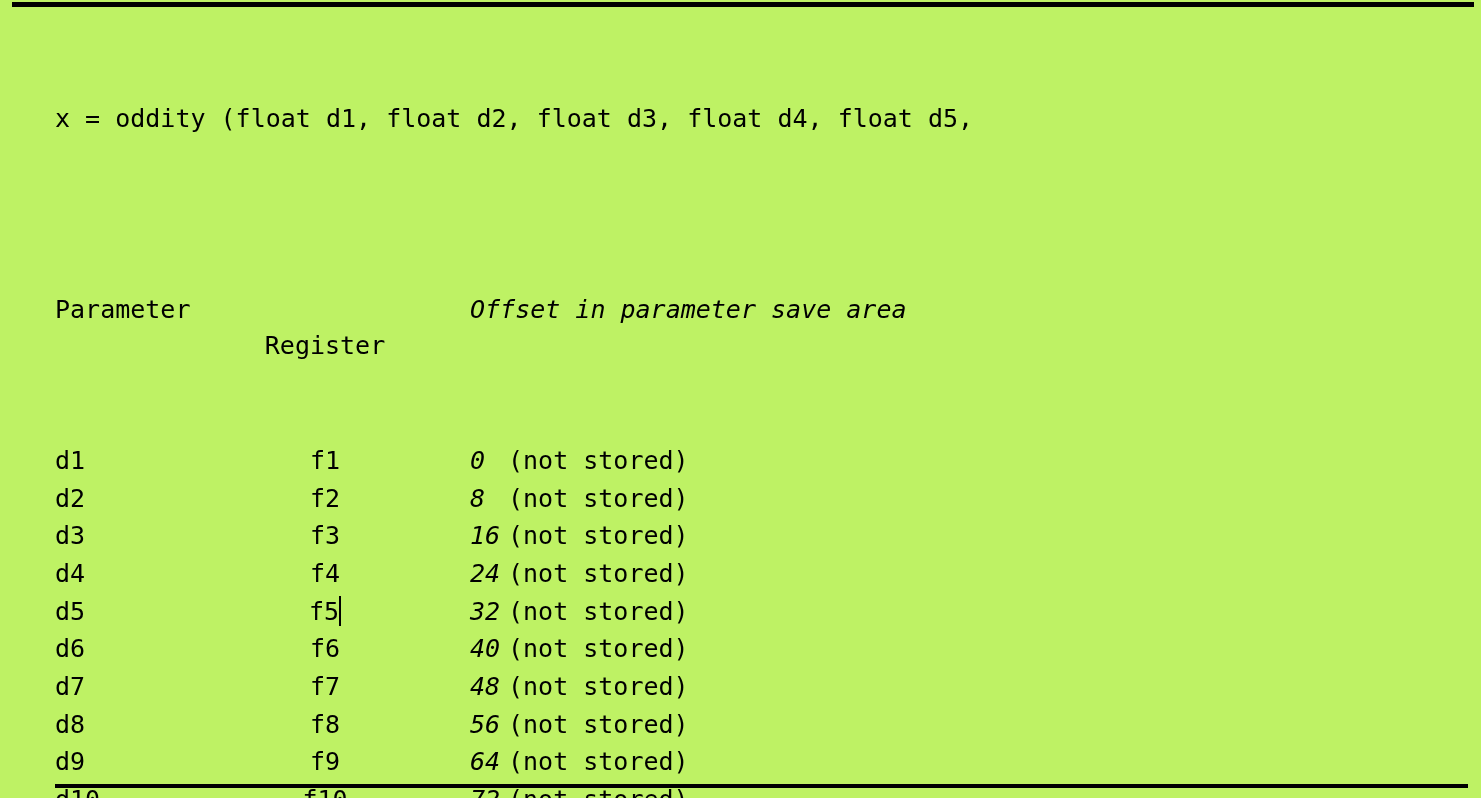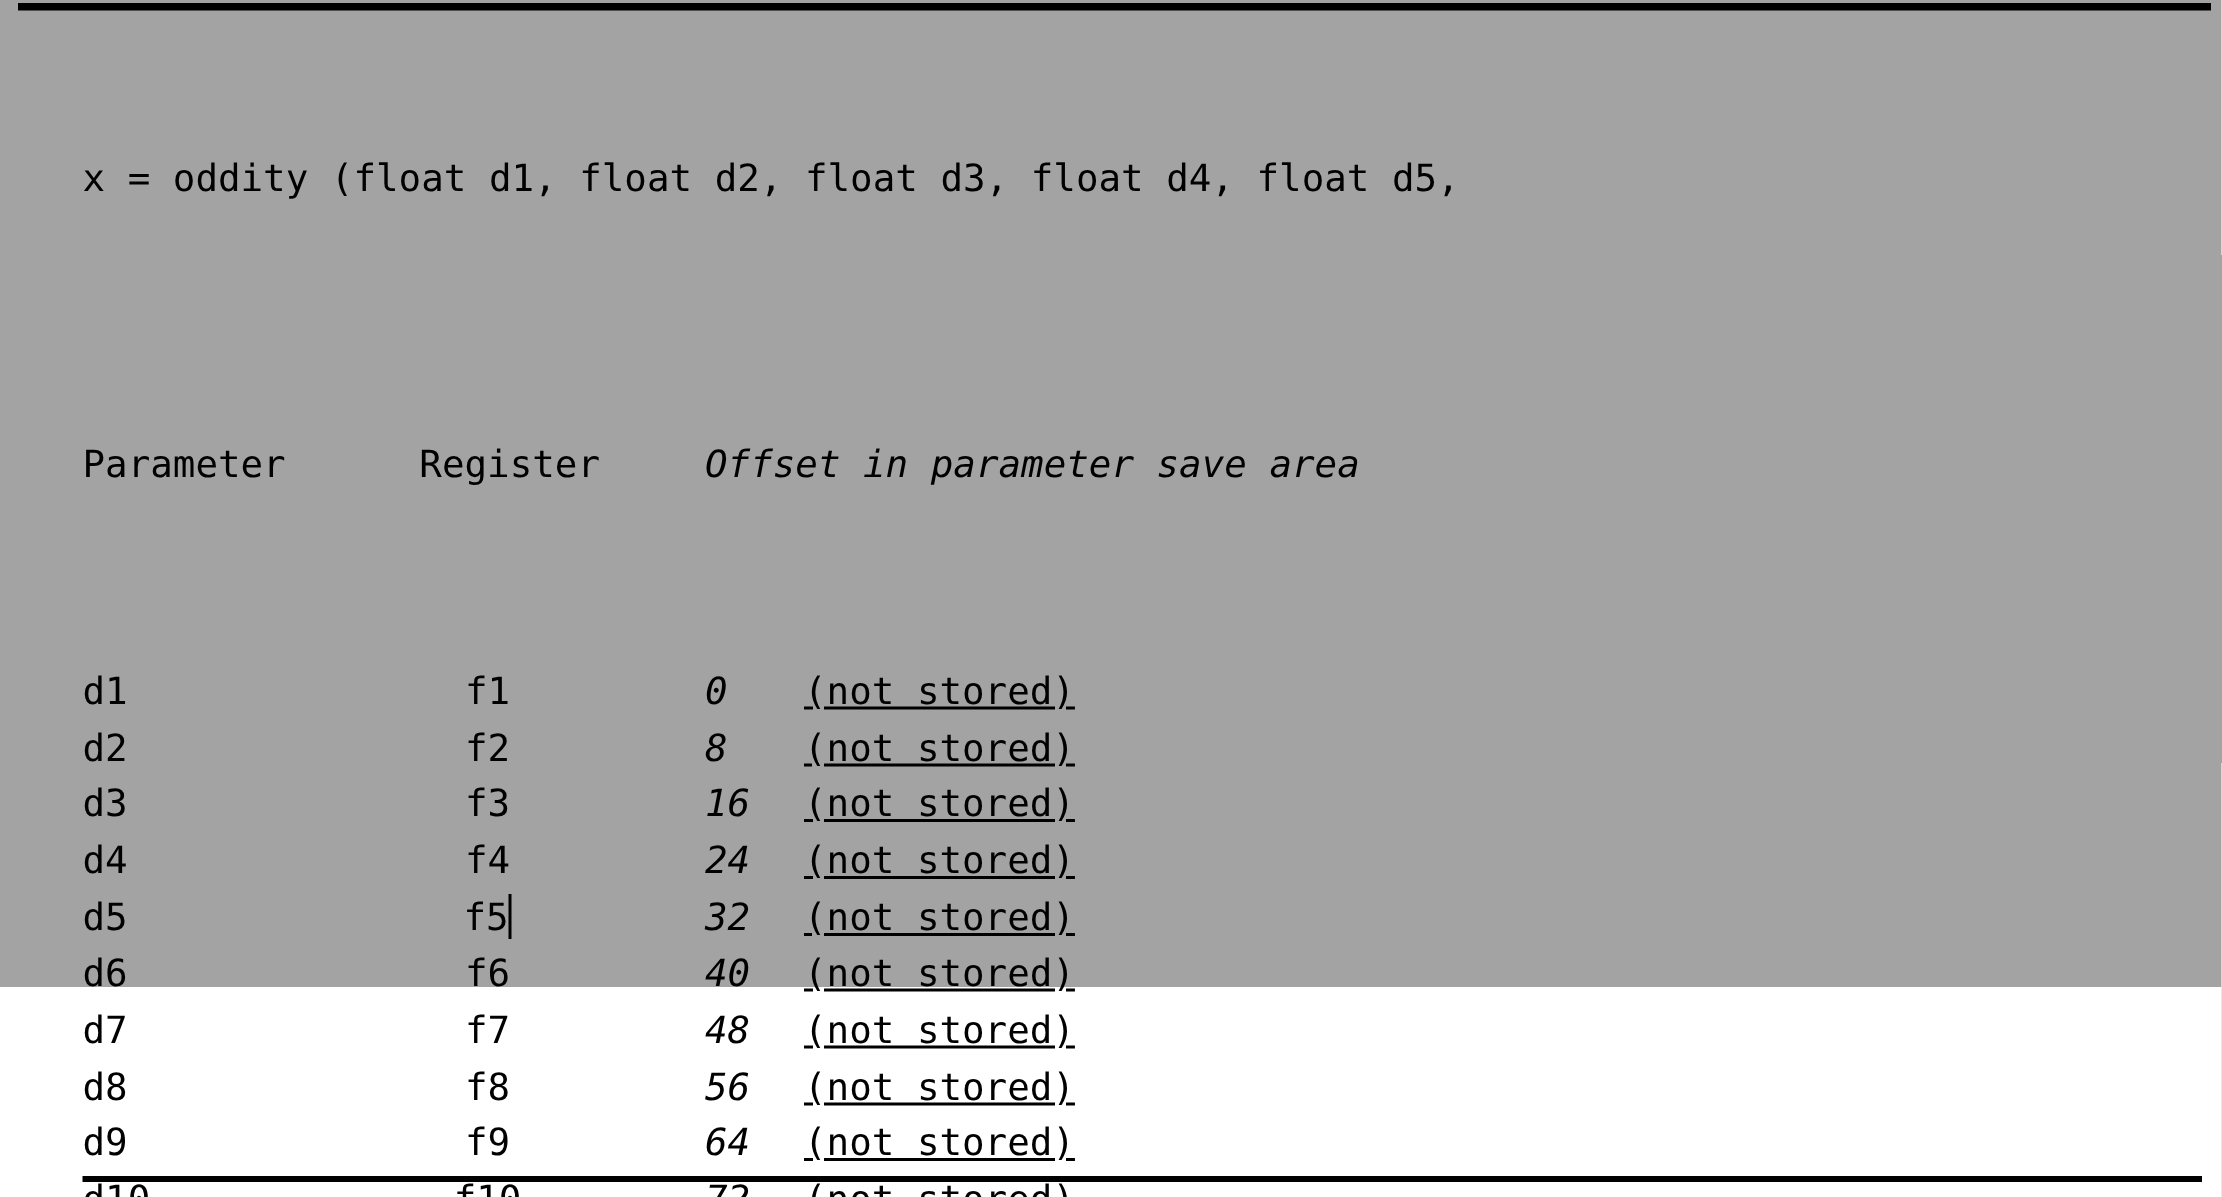--- a/index.html
+++ b/index.html
@@ -10,22 +10,22 @@
   body {
     width: 1481px;
     height: 798px;
     overflow: hidden;
     font-family: "DejaVu Sans Mono", "Liberation Mono", monospace;
     color: #000000;
   }
   #page {
     position: relative;
     width: 1481px;
-    height: 658px;
-    background: #a3a3a3;
+    height: 798px;
+    background: #bef264;
   }
 
   
   .rule-top {
     position: absolute;
     left: 12px;
     top: 2px;
     width: 1462px;
     height: 5px;
     background: #000000;
@@ -85,24 +85,23 @@
   }
   .col-off {
     position: absolute;
     left: 470px;
     top: 0;
     text-align: left;
     font-style: italic;
   }
   .col-note {
     position: absolute;
-    left: 536px;
+    left: 508px;
     top: 0;
     text-align: left;
-    text-decoration: underline;
   }
   
   .head .col-off {
     left: 470px;
   }
 
   
   .caret {
     display: inline-block;
     width: 2px;
@@ -120,21 +119,21 @@
   <div class="rule-top"></div>
 
   <div id="signature" class="mono">
     <div class="sig-line">x = oddity (float d1, float d2, float d3, float d4, float d5,</div>
   </div>
 
   <div id="param-table" class="mono">
 
     <div class="trow head">
       <span class="col-param">Parameter</span>
-      <span class="col-reg" style="text-align:right;left:250px;">Register</span>
+      <span class="col-reg" style="text-align:center;left:250px;margin-top:36px;">Register</span>
       <span class="col-off">Offset in parameter save area</span>
     </div>
 
     <div id="rows-container"><div class="trow"><span class="col-param">d1</span><span class="col-reg"><span>f1</span></span><span class="col-off">0</span><span class="col-note">(not stored)</span></div><div class="trow"><span class="col-param">d2</span><span class="col-reg"><span>f2</span></span><span class="col-off">8</span><span class="col-note">(not stored)</span></div><div class="trow"><span class="col-param">d3</span><span class="col-reg"><span>f3</span></span><span class="col-off">16</span><span class="col-note">(not stored)</span></div><div class="trow"><span class="col-param">d4</span><span class="col-reg"><span>f4</span></span><span class="col-off">24</span><span class="col-note">(not stored)</span></div><div class="trow"><span class="col-param">d5</span><span class="col-reg"><span>f5</span><span class="caret"></span></span><span class="col-off">32</span><span class="col-note">(not stored)</span></div><div class="trow"><span class="col-param">d6</span><span class="col-reg"><span>f6</span></span><span class="col-off">40</span><span class="col-note">(not stored)</span></div><div class="trow"><span class="col-param">d7</span><span class="col-reg"><span>f7</span></span><span class="col-off">48</span><span class="col-note">(not stored)</span></div><div class="trow"><span class="col-param">d8</span><span class="col-reg"><span>f8</span></span><span class="col-off">56</span><span class="col-note">(not stored)</span></div><div class="trow"><span class="col-param">d9</span><span class="col-reg"><span>f9</span></span><span class="col-off">64</span><span class="col-note">(not stored)</span></div><div class="trow"><span class="col-param">d10</span><span class="col-reg"><span>f10</span></span><span class="col-off">72</span><span class="col-note">(not stored)</span></div></div>
 
   </div>
 
   <div class="rule-bottom"></div>
 
 </div>

